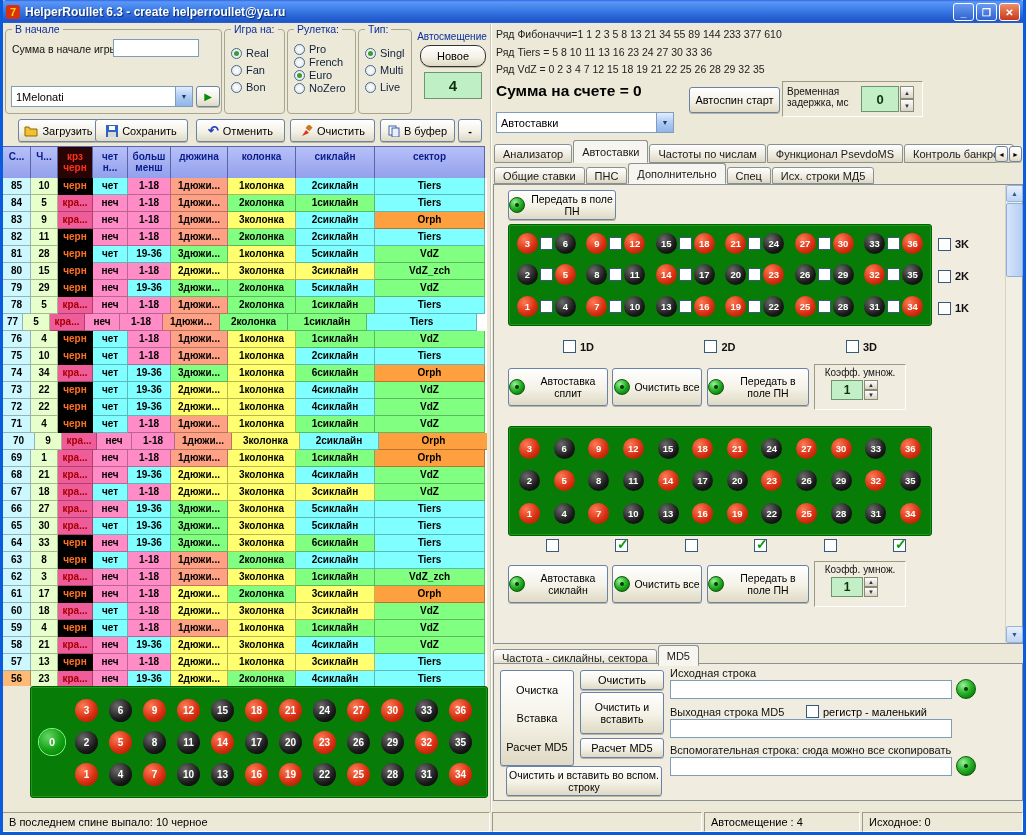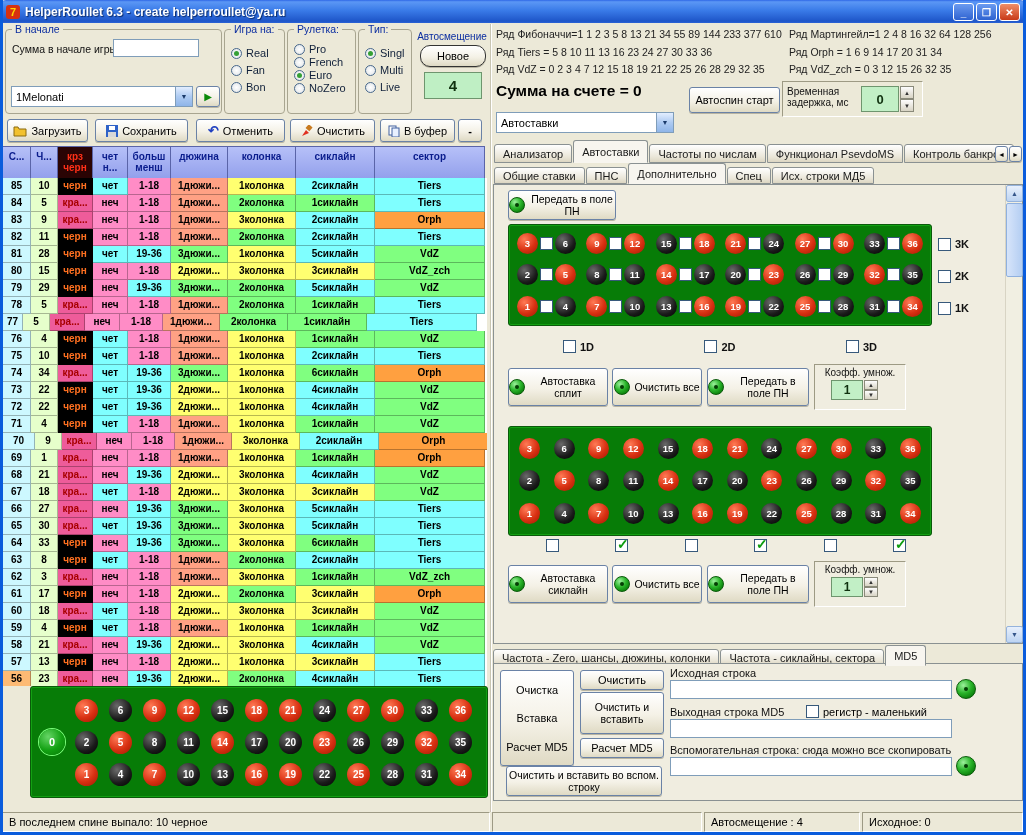--- a/index.html
+++ b/index.html
@@ -183,21 +183,21 @@
           <span class="radio"></span>
           <span class="rlabel">Live</span>
         </label>
       </div>
   </div>
 
   <span id="autoshift-title">Автосмещение</span>
   <div class="btn" id="btn-new">Новое</div>
   <div id="autoshift-value">4</div>
 
-  <div class="btn" style="left:7px;top:119px;width:81px;height:23px">
+  <div class="btn" style="left:18px;top:119px;width:81px;height:23px">
     <svg class="iconsvg" width="14" height="12" viewBox="0 0 14 12">
         <path d="M1 3 L1 11 L13 11 L13 4 L6 4 L5 2 L1 2 Z" fill="#F2C12E" stroke="#8A6A10"></path>
       </svg>
     <span>Загрузить</span>
   </div>
   <div class="btn" style="left:95px;top:119px;width:93px;height:23px">
     <svg class="iconsvg" width="12" height="12" viewBox="0 0 12 12">
         <rect x="0" y="0" width="12" height="12" fill="#2E62C8"></rect>
         <rect x="3" y="1" width="6" height="4" fill="#fff"></rect>
         <rect x="2" y="7" width="8" height="5" fill="#D8D8D8"></rect>
@@ -645,25 +645,20 @@
 
   <div class="sbar" style="left:2px;top:812px;width:488px">
     <span>В последнем спине выпало: 10 черное</span>
   </div>
 
   <div class="series" id="series1" style="left:496px;top:26px">
       <div class="series-line">Ряд Фибоначчи=1 1 2 3 5 8 13 21 34 55 89 144 233 377 610</div>
       <div class="series-line">Ряд Tiers = 5 8 10 11 13 16 23 24 27 30 33 36</div>
       <div class="series-line">Ряд VdZ = 0 2 3 4 7 12 15 18 19 21 22 25 26 28 29 32 35</div>
     </div>
-  <div class="series" id="series2" style="left:789px;top:26px">
-      <div class="series-line">Ряд Мартингейл=1 2 4 8 16 32 64 128 256</div>
-      <div class="series-line">Ряд Orph = 1 6 9 14 17 20 31 34</div>
-      <div class="series-line">Ряд VdZ_zch = 0 3 12 15 26 32 35</div>
-    </div>
 
   <div id="balance">Сумма на счете = 0</div>
   <div class="btn" style="left:689px;top:87px;width:91px;height:26px">Автоспин старт</div>
 
   <div class="inset" style="left:782px;top:81px;width:141px;height:36px">
     <span class="flabel" style="left:4px;top:4px;width:72px;font-size:10px;line-height:11px;white-space:normal">Временная задержка, мс</span>
     <div class="spin" style="position:absolute;left:78px;top:4px">
       <span class="sval" style="width:38px;height:26px;font-size:13px">0</span>
       <span class="sarrows">
           <span>▲</span>
@@ -927,21 +922,20 @@
     </div>
   </div>
 
   <div id="vscroll">
     <span class="sc-btn" style="top:0">▲</span>
     <span id="sc-thumb"></span>
     <span class="sc-btn" style="bottom:0">▼</span>
   </div>
 
   <div class="tabrow small" id="bottom-tabs" style="left:493px;top:645px">
-      <span class="tab">Частота - Zero, шансы, дюжины, колонки</span>
       <span class="tab">Частота - сиклайны, сектора</span>
       <span class="tab sel">MD5</span>
     </div>
   <div id="md5-content"></div>
 
   <div class="btn" style="left:500px;top:670px;width:74px;height:96px;flex-direction:column;justify-content:space-evenly;font-size:11px">
     <span>Очистка</span>
     <span>Вставка</span>
     <span>Расчет MD5</span>
   </div>

